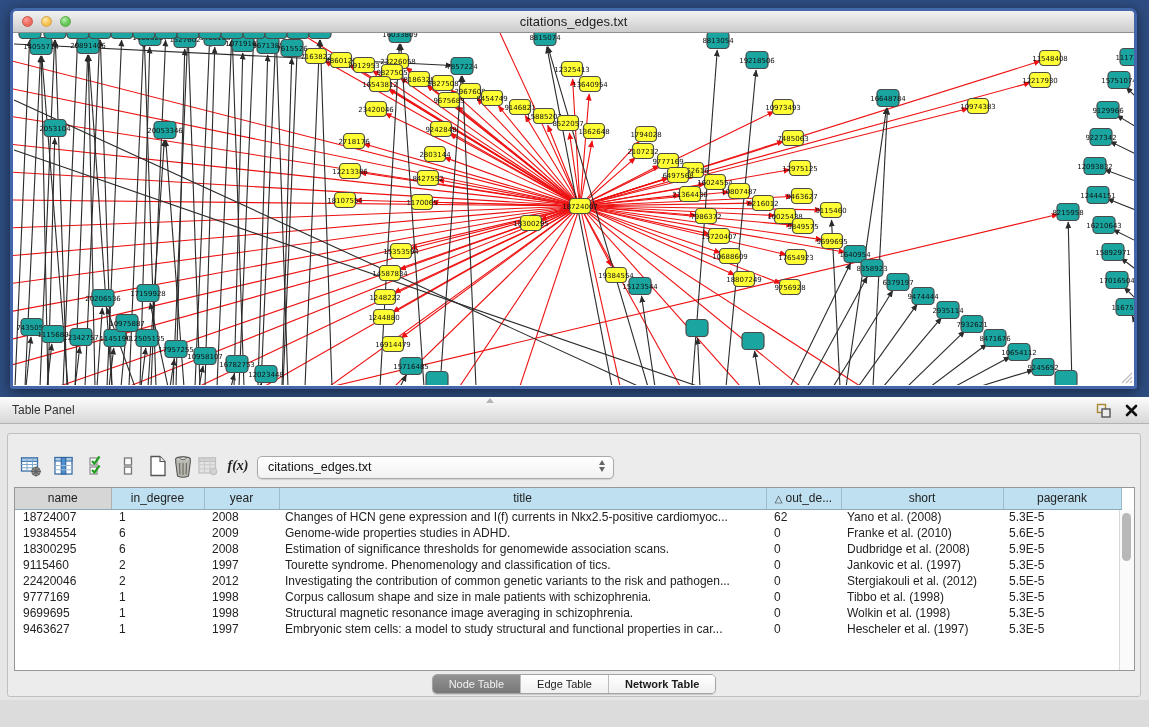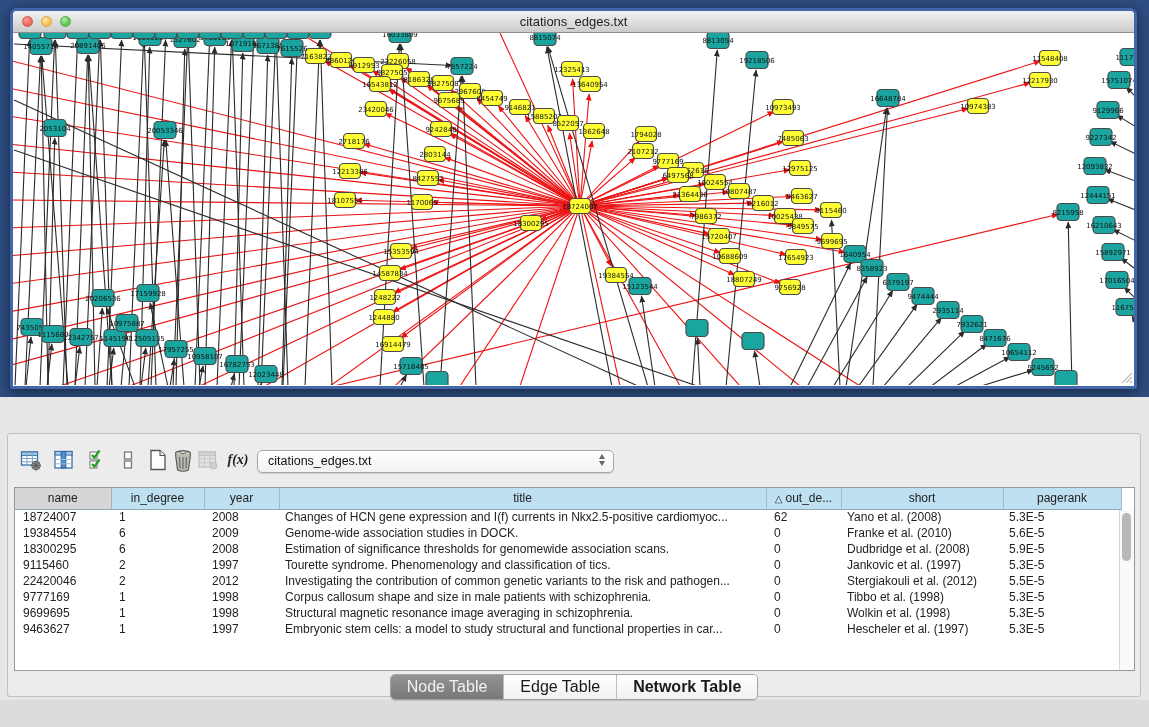--- a/index.html
+++ b/index.html
@@ -27,21 +27,21 @@
   .table-panel { position:absolute; left:0; top:397px; width:1149px; height:303px; background:#e6e6e6; }
   .tp-header { position:absolute; left:0; top:0; width:1149px; height:27px;
     background:linear-gradient(#fcfcfc,#d7d7d7); border-bottom:1px solid #b2b2b2; }
   .tp-title { position:absolute; left:12px; top:0; line-height:26px; font-size:12px; color:#333; }
   .tp-actions { position:absolute; right:10px; top:5px; display:flex; gap:12px; align-items:center; }
   .grabber { position:absolute; left:486px; top:1px; width:0; height:0;
     border-left:4px solid transparent; border-right:4px solid transparent; border-bottom:5px solid #9a9a9a; opacity:.7; }
 
   .inner-frame { position:absolute; left:7px; top:36px; width:1134px; height:264px;
     background:#ececec; border:1px solid #c0c0c0; border-radius:3px; }
-  .toolbar { position:absolute; left:0; top:12px; width:100%; height:30px; }
+  .toolbar { position:absolute; left:0; top:18px; width:100%; height:30px; }
   .tool { position:absolute; top:2px; width:24px; height:24px; display:flex; align-items:center; justify-content:center; }
   .fx { font-family:"Liberation Serif", serif; font-style:italic; font-weight:bold; font-size:14px; color:#222; }
   .combo { position:absolute; left:249px; top:4px; width:357px; height:23px; background:linear-gradient(#ffffff,#f2f2f2);
     border:1px solid #a9a9a9; border-radius:5px; box-shadow:0 1px 1px rgba(0,0,0,.12); }
   .combo-text { position:absolute; left:10px; top:0; line-height:21px; font-size:12.5px; color:#111; }
   .stepper { position:absolute; right:8px; top:3px; display:flex; flex-direction:column; gap:2px; align-items:center; }
   .tri-up { width:0; height:0; border-left:3.5px solid transparent; border-right:3.5px solid transparent; border-bottom:5px solid #666; }
   .tri-dn { width:0; height:0; border-left:3.5px solid transparent; border-right:3.5px solid transparent; border-top:5px solid #666; }
 
   .tablebox { position:absolute; left:6px; top:53px; width:1121px; height:184px; background:#fff;
@@ -52,21 +52,21 @@
   .tbl th.first { background:#d6d6d6; border-right:1px solid #b0b0b0; }
   .tbl td { height:16px; font-size:12px; color:#222; padding:0 6px; white-space:nowrap; overflow:hidden; }
   .tbl td.num { padding-left:8px; }
   .sortglyph { font-size:10px; margin-right:3px; color:#333; }
   .vscroll { position:absolute; right:0; top:22px; width:15px; height:161px; background:#fafafa; border-left:1px solid #d8d8d8; }
   .vthumb { position:absolute; left:2px; top:3px; width:9px; height:48px; border-radius:5px; background:#b8b8b8; }
 
   .tabsrow { position:absolute; left:0; top:240px; width:100%; display:flex; justify-content:center; }
   .segctl { display:inline-flex; border:1px solid #a3a3a3; border-radius:5px; overflow:hidden;
     background:#fff; box-shadow:0 1px 1px rgba(0,0,0,.15); }
-  .seg { padding:3px 16px; font-size:16px; color:#1a1a1a; background:linear-gradient(#ffffff,#f0f0f0);
+  .seg { padding:3px 16px; font-size:11px; color:#1a1a1a; background:linear-gradient(#ffffff,#f0f0f0);
     border-right:1px solid #bdbdbd; }
   .seg:last-child { border-right:none;font-weight:bold; }
   .seg.sel { background:linear-gradient(#939393,#787878); color:#f2f2f2; }
 
   
   .statusbar { position:absolute; left:0; top:700px; width:1149px; height:27px;
     background:linear-gradient(#f3f3f3,#e2e2e2); border-top:1px solid #bdbdbd; }
   .mem { position:absolute; right:34px; top:0; line-height:26px; font-size:11.5px; color:#333; }
   .memdot { position:absolute; right:13px; top:7px; width:13px; height:13px; border-radius:50%;
     background:radial-gradient(circle at 35% 30%, #8be07e, #3fae36 70%); border:1px solid #7a7a7a; }
@@ -509,20 +509,33 @@
             <rect x="742" y="332.5" width="22" height="17" rx="4" ry="4" fill="#1aa5a0" stroke="#4a4a4a" stroke-width="1.2"></rect>
           </svg>
         <svg class="grip" viewBox="0 0 14 14">
           <path d="M13,3 L3,13 M13,7 L7,13 M13,11 L11,13" stroke="#888" stroke-width="1.2" fill="none"></path>
         </svg>
       </div>
     </div>
   </div>
 
   <div class="table-panel">
+    <div class="tp-header">
+      <span class="grabber"></span>
+      <span class="tp-title">Table Panel</span>
+      <span class="tp-actions">
+        <svg width="17" height="17" viewBox="0 0 17 17">
+          <rect x="2.5" y="2.5" width="8" height="8" fill="none" stroke="#a8872f" stroke-width="1.4"></rect>
+          <rect x="7" y="7" width="8" height="8" fill="#ececec" stroke="#555" stroke-width="1.4"></rect>
+        </svg>
+        <svg width="15" height="15" viewBox="0 0 15 15">
+          <path d="M3,3 L12,12 M12,3 L3,12" stroke="#111" stroke-width="2.6" stroke-linecap="round"></path>
+        </svg>
+      </span>
+    </div>
 
     <div class="inner-frame">
 
       <div class="toolbar">
         <span class="tool" style="left:11px">
           <svg width="22" height="22" viewBox="0 0 22 22">
             <rect x="1.5" y="3" width="16" height="13" fill="#fff" stroke="#3a6ea5" stroke-width="1.3"></rect>
             <rect x="1.5" y="3" width="16" height="3.4" fill="#a9cbe8" stroke="#3a6ea5" stroke-width="1"></rect>
             <path d="M7 3 V16 M12.4 3 V16 M1.5 9.5 H17.5 M1.5 12.8 H17.5" stroke="#7aa6cc" stroke-width="1"></path>
             <circle cx="16" cy="16.5" r="4.2" fill="#9c9c9c" stroke="#5f5f5f" stroke-width="1"></circle>
@@ -614,21 +627,21 @@
                 <td class="num">2008</td>
                 <td>Changes of HCN gene expression and I(f) currents in Nkx2.5-positive cardiomyoc...</td>
                 <td class="num">62</td>
                 <td>Yano et al. (2008)</td>
                 <td>5.3E-5</td>
               </tr>
               <tr>
                 <td class="num">19384554</td>
                 <td class="num">6</td>
                 <td class="num">2009</td>
-                <td>Genome-wide association studies in DOCK.</td>
+                <td>Genome-wide properties studies in ADHD.</td>
                 <td class="num">0</td>
                 <td>Franke et al. (2010)</td>
                 <td>5.6E-5</td>
               </tr>
               <tr>
                 <td class="num">18300295</td>
                 <td class="num">6</td>
                 <td class="num">2008</td>
                 <td>Estimation of significance thresholds for genomewide association scans.</td>
                 <td class="num">0</td>

